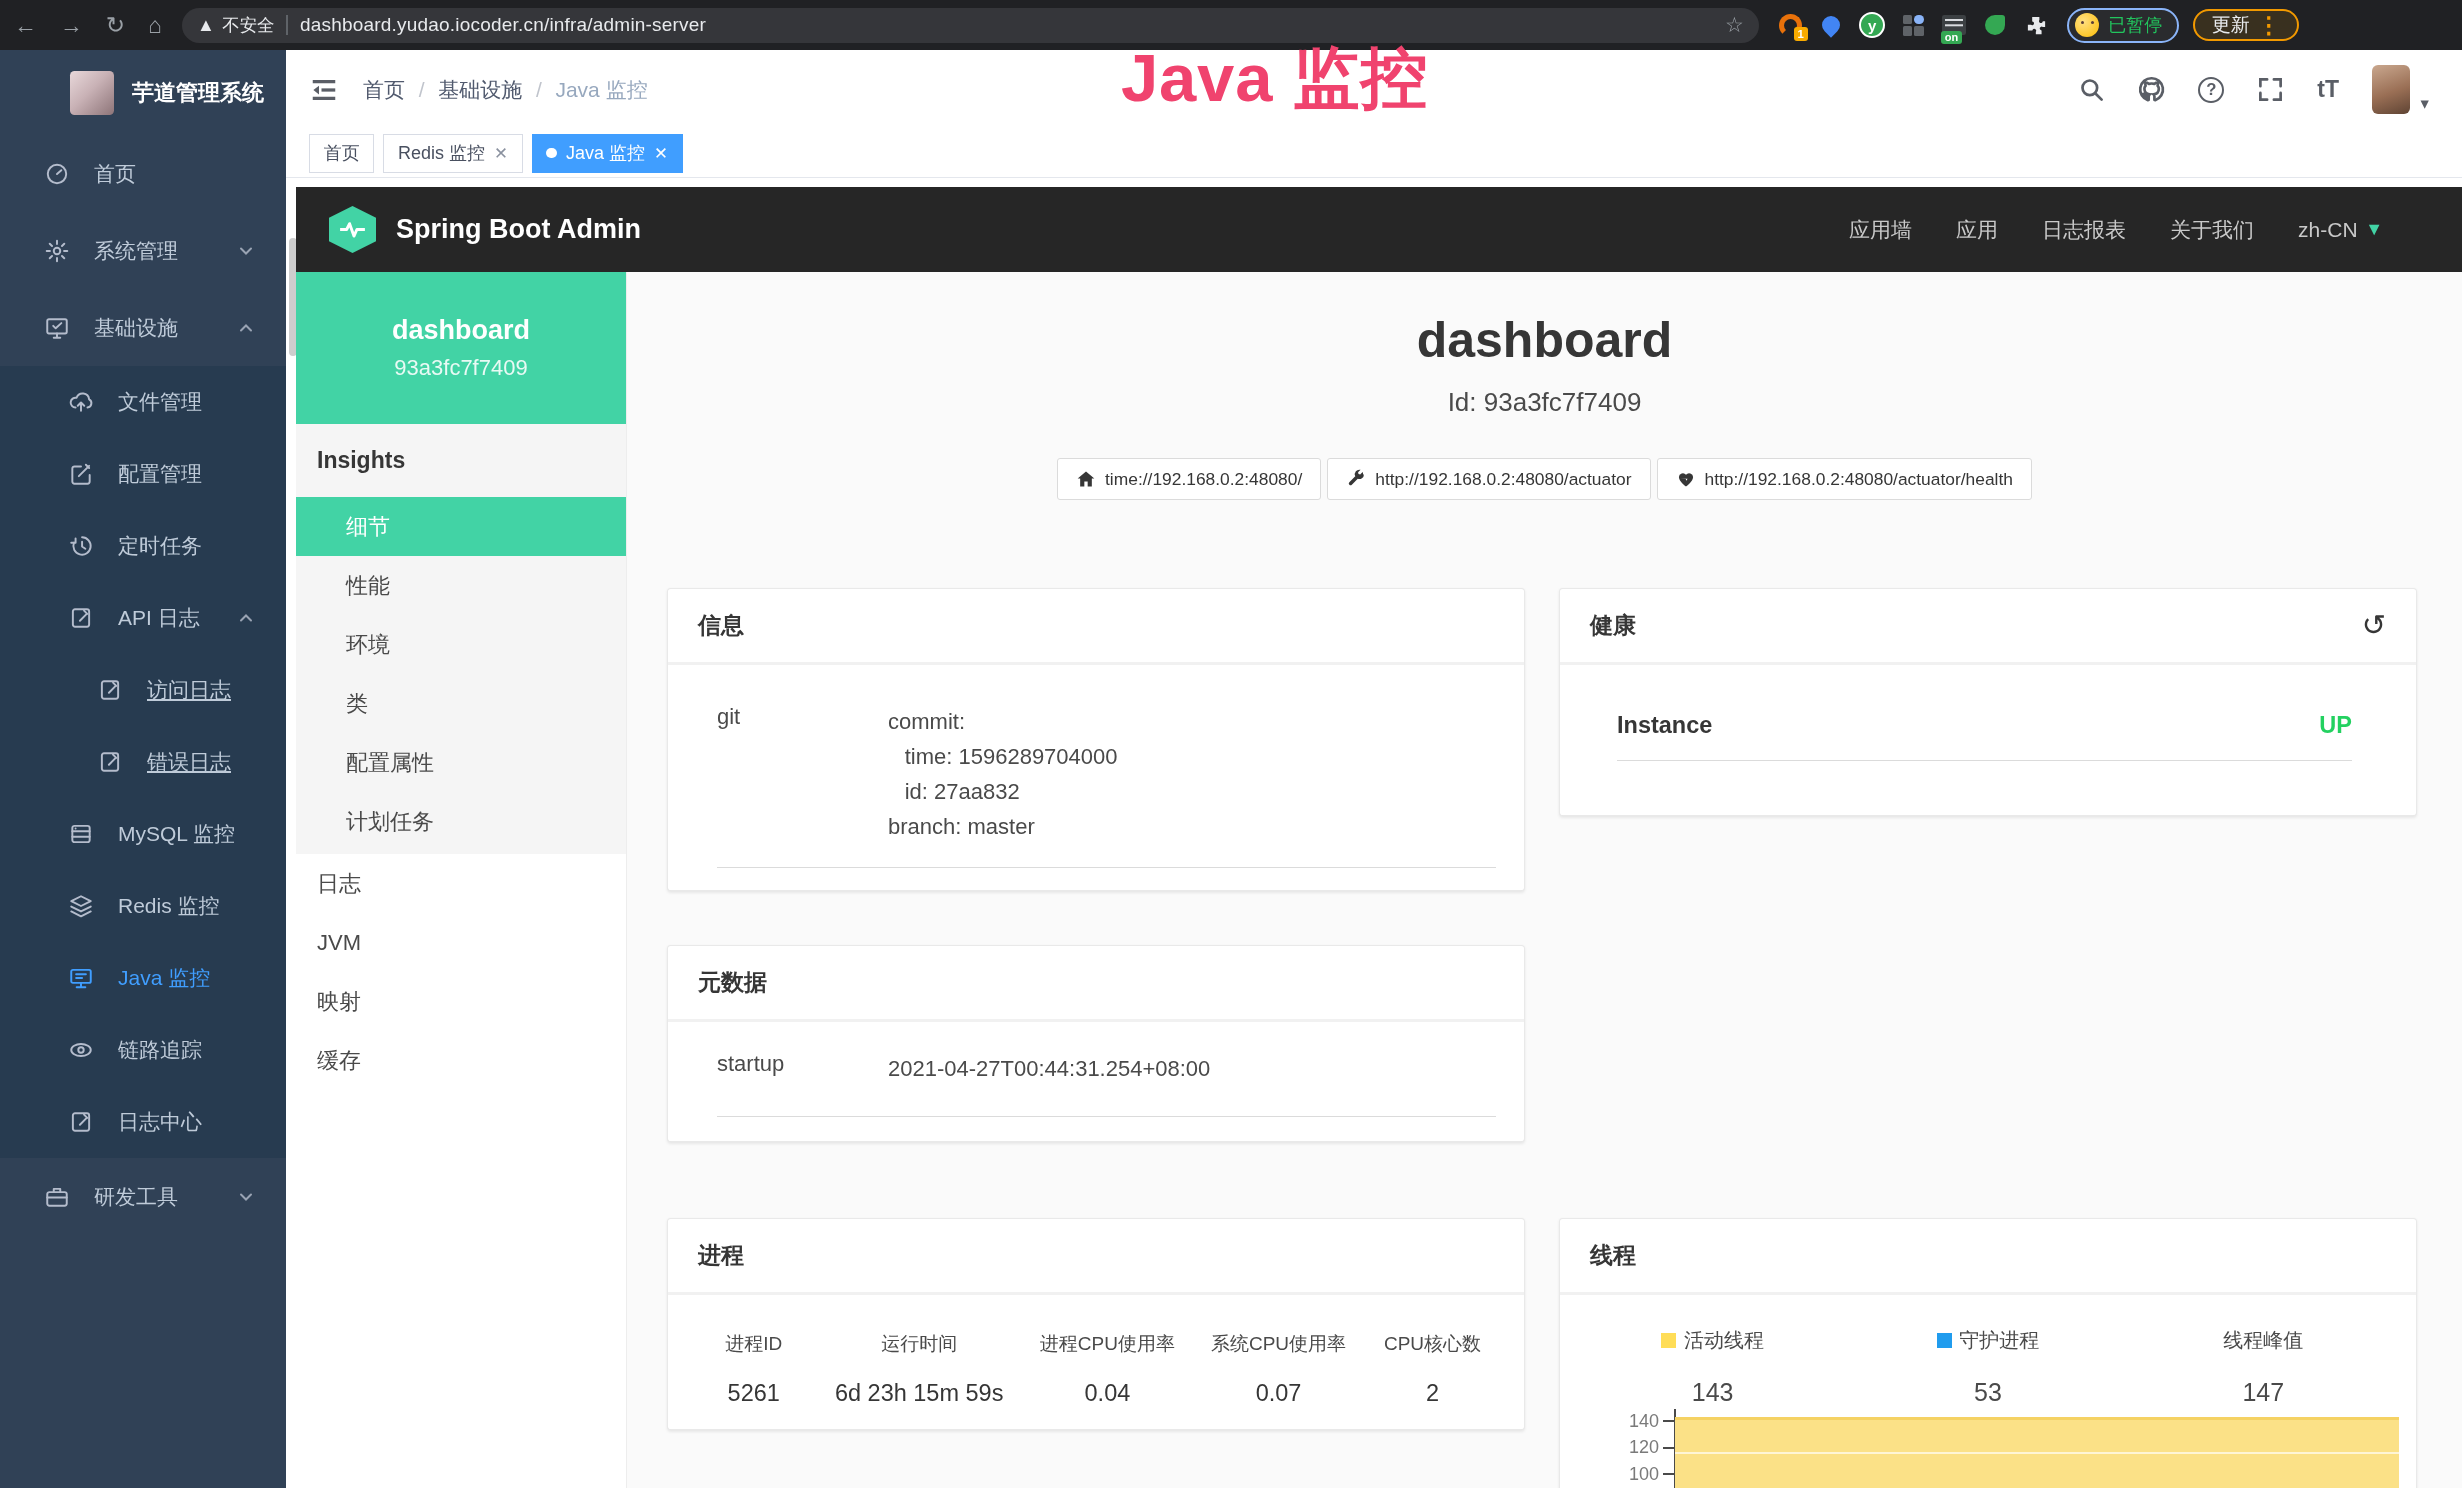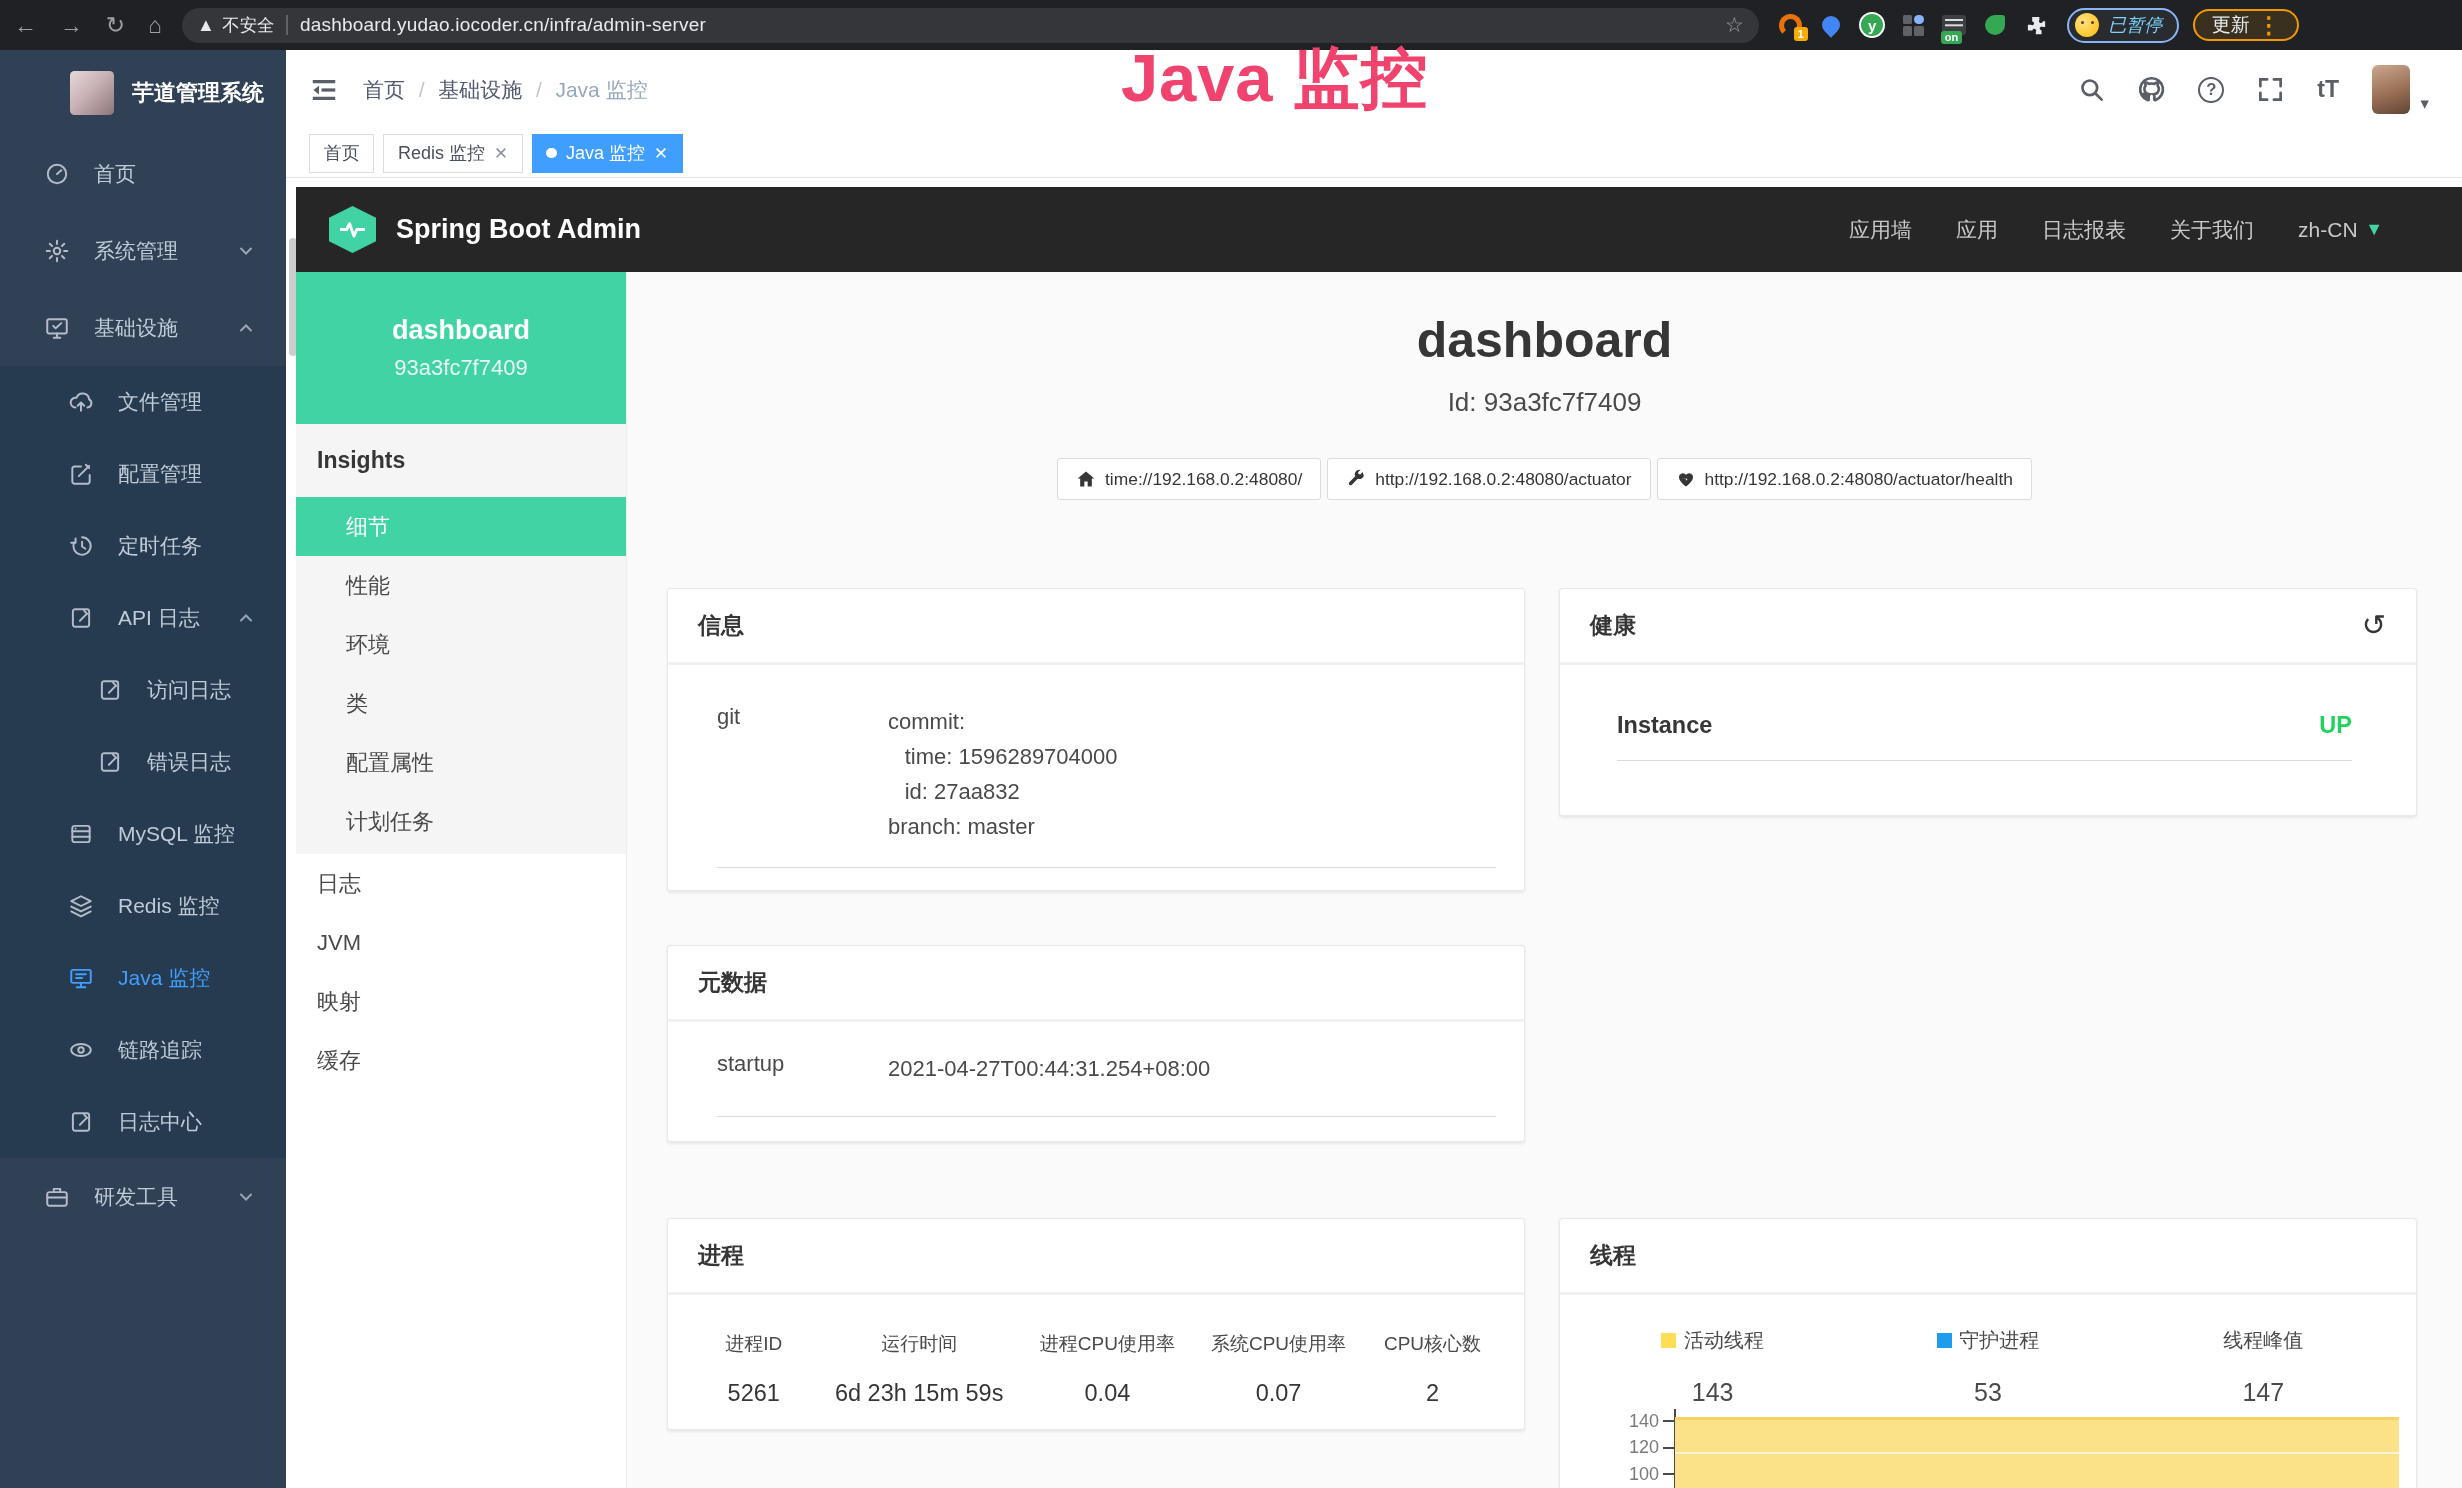--- a/index.html
+++ b/index.html
@@ -26,36 +26,36 @@
   .ext-grid i { background:#5f6368; border-radius:1.5px; }
   .ext-grid i.blue { background:#8ab4f8; border-radius:50%; }
   .ext-on { width:24px; height:20px; border-radius:2.3px; background:#3c4043; position:relative; }
   .ext-on::before { content:""; position:absolute; top:3.8px; left:3px; right:3px; height:2.3px; background:#dadce0; box-shadow:0 5.3px 0 #dadce0; }
   .ext-onbadge { position:absolute; bottom:-4.6px; left:1.5px; background:#34a853; color:#fff; font-size:11px; font-weight:bold; padding:0.8px 3.8px; border-radius:3px; }
   .ext-leaf { width:20px; height:20px; background:#34a853; border-radius:50% 3px 50% 50%; }
   .ext-puzzle { color:#e8eaed; }
   .profile-chip { display:flex; align-items:center; gap:9px; height:35px; border:2.3px solid #8ab4f8; border-radius:18px; background:#2a2b2e; padding:0 15px 0 6px; margin-left:16.7px; }
   .chip-face { width:24px; height:24px; border-radius:50%; background:radial-gradient(circle at 35% 35%, #ffe082, #fbbc04); position:relative; }
   .chip-face::before { content:""; position:absolute; top:7.6px; left:5.3px; width:3.8px; height:3.8px; border-radius:50%; background:#5d4037; box-shadow:10px 0 0 #5d4037; }
-  .chip-label { color:#7dd3fc; font-size:18px;font-style:italic; }
+  .chip-label { color:#22c55e; font-size:18px; }
   .update-btn { display:flex; align-items:center; height:32px; border:2.3px solid #f29900; border-radius:18px; padding:0 16.7px; margin-left:13.7px; background:rgba(242,153,0,.12); color:#e8eaed; font-size:19px; }
   .update-dots { color:#f29900; font-size:23px; font-weight:bold; margin-left:7.6px; letter-spacing:0; }
 
   
   .sidebar { position:absolute; top:50px; left:0; bottom:0; width:286px; background:#304156; z-index:10; }
   .logo-row { height:85px; display:flex; align-items:center; padding-left:70px; }
   .logo-img { width:44px; height:44px; border-radius:4.6px; background:linear-gradient(135deg,#e8d8da 0%, #c9b2b6 45%, #8d7478 100%); }
   .logo-title { color:#fff; font-size:22px; font-weight:bold; margin-left:18px; }
   .m-item { height:77px; display:flex; align-items:center; padding:0 30px 0 44px; color:#bfcbd9; font-size:21px; cursor:pointer; }
   .m-item .mi { width:30px; color:#b4bccc; display:flex; }
   .m-item .ml { margin-left:20px; flex:1; }
   .m-item .chev { color:#99a3b3; display:flex; }
   .submenu { background:#273b50; }
   .submenu .m-item { height:72px; padding-left:68px; }
-  .submenu .m-item.nested { padding-left:97px; }
+  .submenu .m-item.nested { padding-left:97px;text-decoration:underline; }
   .m-item.active, .m-item.active .mi { color:#409eff; }
   .icon-svg { width:26px; height:26px; stroke:currentColor; fill:none; stroke-width:1.8; stroke-linecap:round; stroke-linejoin:round; }
   .chev svg { width:20px; height:20px; stroke:currentColor; fill:none; stroke-width:2.4; stroke-linecap:round; }
 
   
   .navbar { position:absolute; top:50px; left:286px; right:0; height:79px; background:#fff; display:flex; align-items:center; box-shadow:0 0.8px 3px rgba(0,21,41,.08); z-index:5; }
   .hamburger { margin:0 24px 0 23px; display:flex; cursor:pointer; }
   .hamburger svg { width:30px; height:30px; fill:#5a5e66; }
   .crumb { display:flex; align-items:center; gap:13.7px; font-size:21px; }
   .crumb .c1 { color:#515a6e; cursor:pointer; }

